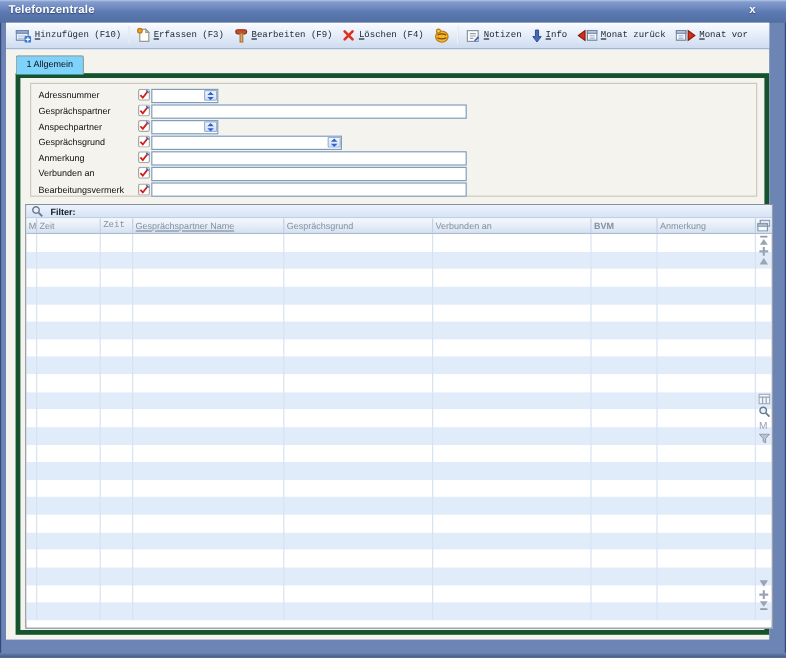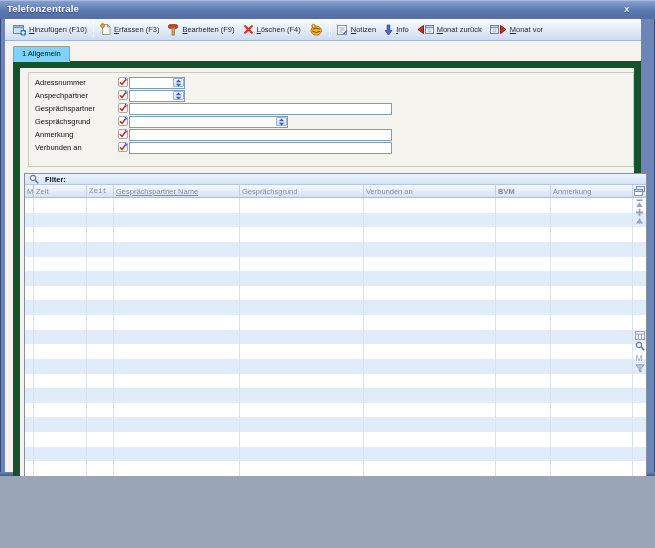--- a/index.html
+++ b/index.html
@@ -1,19 +1,19 @@
 <!DOCTYPE html>
 <html><head>
 <meta charset="utf-8">
 <style>
   html,body{margin:0;padding:0;}
   body{font-family:"Liberation Sans",sans-serif;background:#9aa5b8;}
   *{box-sizing:border-box;}
 
-  .window{position:relative;width:655px;height:476px;background:#6d85b4;
+  .window{position:relative;width:655px;height:548px;background:#6d85b4;
     box-shadow:inset 0 0 0 1px #35497a;overflow:hidden;}
   .window::after{content:"";position:absolute;left:0;right:0;bottom:0;height:4px;
     background:linear-gradient(#6d85b4,#44587f);}
 
   
   .titlebar{position:absolute;left:0;top:0;width:655px;height:19px;
     background:linear-gradient(#8ba3d3,#5b79b2 55%,#516fa0);
     box-shadow:inset 0 1px 0 #a9bce0;}
   .title-text{position:absolute;left:7px;top:3px;color:#fff;font-size:9.5px;
     font-weight:bold;text-shadow:0 1px 1px rgba(20,30,60,.55);letter-spacing:.2px;}
@@ -21,32 +21,32 @@
     color:#fff;font-size:9.5px;font-weight:bold;text-align:center;line-height:13px;
     text-shadow:0 1px 1px rgba(20,30,60,.5);cursor:default;}
 
   
   .inner{position:absolute;left:5px;top:19px;width:636px;height:514px;background:#f4f3ee;}
 
   
   .toolbar{position:absolute;left:0;top:0;width:636px;height:22px;
     background:linear-gradient(#fafcff,#e2ebf8 55%,#cfdcf0);
     border-bottom:1px solid #9fb6d5;box-shadow:inset 0 1px 0 #fff;
-    display:flex;align-items:center;padding:0 0 0 4px;font-size:7.5px;color:#1c2430;}
+    display:flex;align-items:center;padding:0 0 0 4px;font-size:7.5px;color:#1c2430;font-family:Liberation Mono, monospace;}
   .tbtn{display:flex;align-items:center;gap:3px;padding:2px 4px;white-space:nowrap;}
   .tbtn u{text-decoration:underline;}
   .tsep{width:1px;height:15px;background:#a9b7cb;border-right:1px solid #fdfeff;margin:0 2px;}
   .icn{display:inline-flex;align-items:center;justify-content:center;line-height:0;}
 
   
   .tab{position:absolute;left:8px;top:27px;height:16px;padding:2px 8px 0 8px;
     background:#7dd3fc;border:1px solid #969e96;border-bottom:none;
     border-radius:2px 2px 0 0;font-size:7.5px;color:#111;z-index:3;}
   .tabpage{position:absolute;left:8px;top:42px;width:628px;height:468px;
-    background:#f4f3ee;border:7px solid #14532d;z-index:1;}
+    background:#f4f3ee;border:4px solid #14532d;z-index:1;}
 
   
   .formbox{position:absolute;left:8px;top:4px;width:606px;height:95px;
     border:1px solid #ccc9bf;padding-top:3px;background:#f4f3ee;}
   .frow{position:relative;height:13.1px;}
   .flabel{position:absolute;left:6px;top:2px;font-size:7.5px;color:#101010;white-space:nowrap;}
   .fcheck{position:absolute;left:89px;top:1px;}
   .finput{position:absolute;left:100px;top:0.5px;height:12px;background:#fff;
     border:1px solid #7f9db9;}
   .finput .val{display:block;font-size:7.5px;padding:1px 2px;color:#000;}
@@ -195,52 +195,52 @@
               <span class="val"></span>
               <span class="spin">
                 <svg width="7" height="8">
                   <path d="M3.5 0.4 L6.2 3.2 H0.8 z" fill="#2f5fd0"></path>
                   <path d="M3.5 7.6 L0.8 4.8 h5.4 z" fill="#2f5fd0"></path>
                 </svg>
               </span>
             </div>
           </div>
           <div class="frow">
+            <span class="flabel">Gesprächspartner</span>
+            <span class="icn fcheck">
+              <svg width="10" height="10">
+                <rect x="0.5" y="0.5" width="9" height="9" rx="1.5" fill="#fff" stroke="#a8a8a8"></rect>
+                <path d="M2 5.2 l2 2.2 L7.6 2.8" fill="none" stroke="#d02018" stroke-width="1.5"></path>
+                <path d="M6.9 1.3 l2 2" stroke="#3a64c8" stroke-width="1.3"></path>
+              </svg>
+            </span>
+            <div class="finput long">
+              <span class="val"></span>
+            </div>
+          </div>
+          <div class="frow">
             <span class="flabel">Anspechpartner</span>
             <span class="icn fcheck">
               <svg width="10" height="10">
                 <rect x="0.5" y="0.5" width="9" height="9" rx="1.5" fill="#fff" stroke="#a8a8a8"></rect>
                 <path d="M2 5.2 l2 2.2 L7.6 2.8" fill="none" stroke="#d02018" stroke-width="1.5"></path>
                 <path d="M6.9 1.3 l2 2" stroke="#3a64c8" stroke-width="1.3"></path>
               </svg>
             </span>
             <div class="finput small-spinner">
               <span class="val"></span>
               <span class="spin">
                 <svg width="7" height="8">
                   <path d="M3.5 0.4 L6.2 3.2 H0.8 z" fill="#2f5fd0"></path>
                   <path d="M3.5 7.6 L0.8 4.8 h5.4 z" fill="#2f5fd0"></path>
                 </svg>
               </span>
             </div>
           </div>
           <div class="frow">
-            <span class="flabel">Gesprächspartner</span>
-            <span class="icn fcheck">
-              <svg width="10" height="10">
-                <rect x="0.5" y="0.5" width="9" height="9" rx="1.5" fill="#fff" stroke="#a8a8a8"></rect>
-                <path d="M2 5.2 l2 2.2 L7.6 2.8" fill="none" stroke="#d02018" stroke-width="1.5"></path>
-                <path d="M6.9 1.3 l2 2" stroke="#3a64c8" stroke-width="1.3"></path>
-              </svg>
-            </span>
-            <div class="finput long">
-              <span class="val"></span>
-            </div>
-          </div>
-          <div class="frow">
             <span class="flabel">Gesprächsgrund</span>
             <span class="icn fcheck">
               <svg width="10" height="10">
                 <rect x="0.5" y="0.5" width="9" height="9" rx="1.5" fill="#fff" stroke="#a8a8a8"></rect>
                 <path d="M2 5.2 l2 2.2 L7.6 2.8" fill="none" stroke="#d02018" stroke-width="1.5"></path>
                 <path d="M6.9 1.3 l2 2" stroke="#3a64c8" stroke-width="1.3"></path>
               </svg>
             </span>
             <div class="finput medium-spinner">
               <span class="val"></span>
@@ -260,20 +260,33 @@
                 <path d="M2 5.2 l2 2.2 L7.6 2.8" fill="none" stroke="#d02018" stroke-width="1.5"></path>
                 <path d="M6.9 1.3 l2 2" stroke="#3a64c8" stroke-width="1.3"></path>
               </svg>
             </span>
             <div class="finput long">
               <span class="val"></span>
             </div>
           </div>
           <div class="frow">
             <span class="flabel">Verbunden an</span>
+            <span class="icn fcheck">
+              <svg width="10" height="10">
+                <rect x="0.5" y="0.5" width="9" height="9" rx="1.5" fill="#fff" stroke="#a8a8a8"></rect>
+                <path d="M2 5.2 l2 2.2 L7.6 2.8" fill="none" stroke="#d02018" stroke-width="1.5"></path>
+                <path d="M6.9 1.3 l2 2" stroke="#3a64c8" stroke-width="1.3"></path>
+              </svg>
+            </span>
+            <div class="finput long">
+              <span class="val"></span>
+            </div>
+          </div>
+          <div class="frow">
+            <span class="flabel">Bearbeitungsvermerk</span>
             <span class="icn fcheck">
               <svg width="10" height="10">
                 <rect x="0.5" y="0.5" width="9" height="9" rx="1.5" fill="#fff" stroke="#a8a8a8"></rect>
                 <path d="M2 5.2 l2 2.2 L7.6 2.8" fill="none" stroke="#d02018" stroke-width="1.5"></path>
                 <path d="M6.9 1.3 l2 2" stroke="#3a64c8" stroke-width="1.3"></path>
               </svg>
             </span>
             <div class="finput long">
               <span class="val"></span>
             </div>

